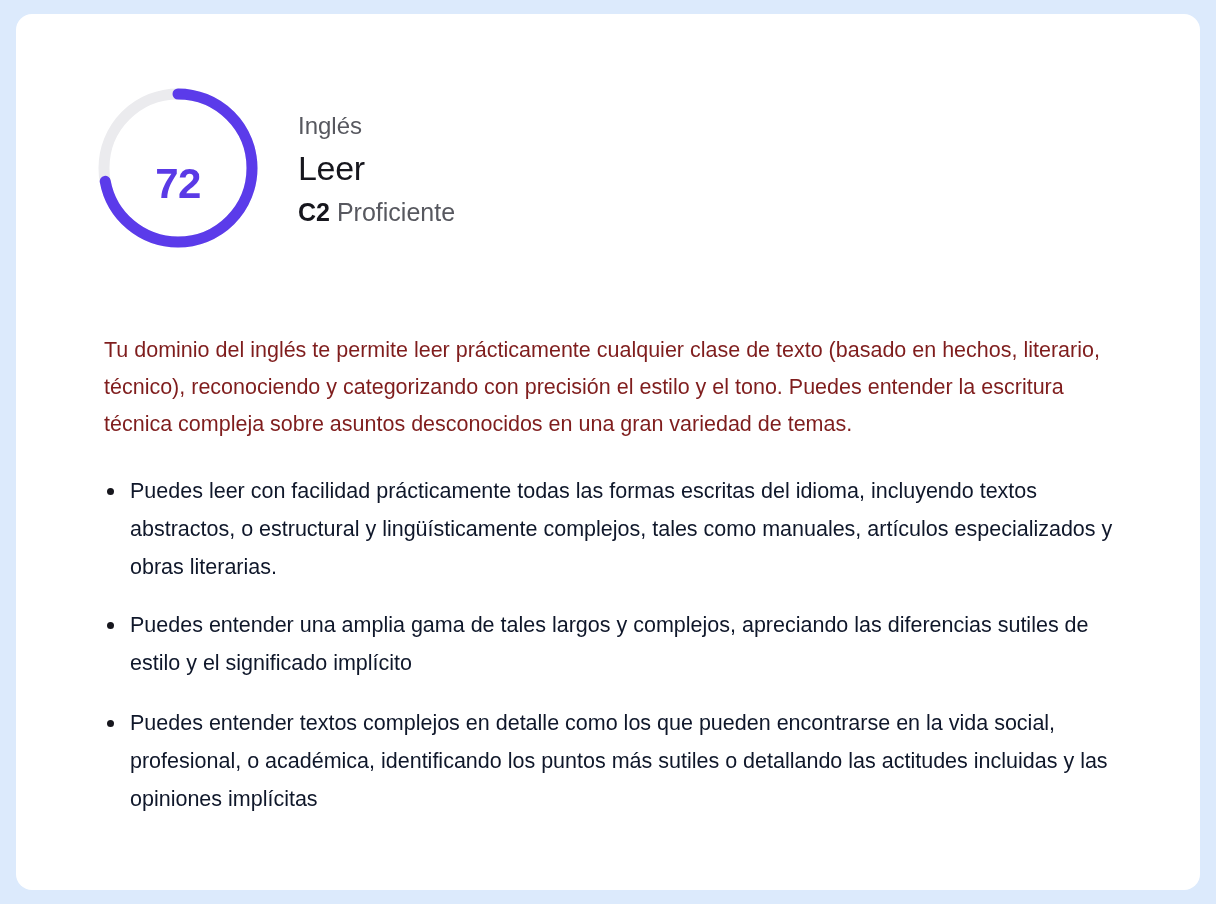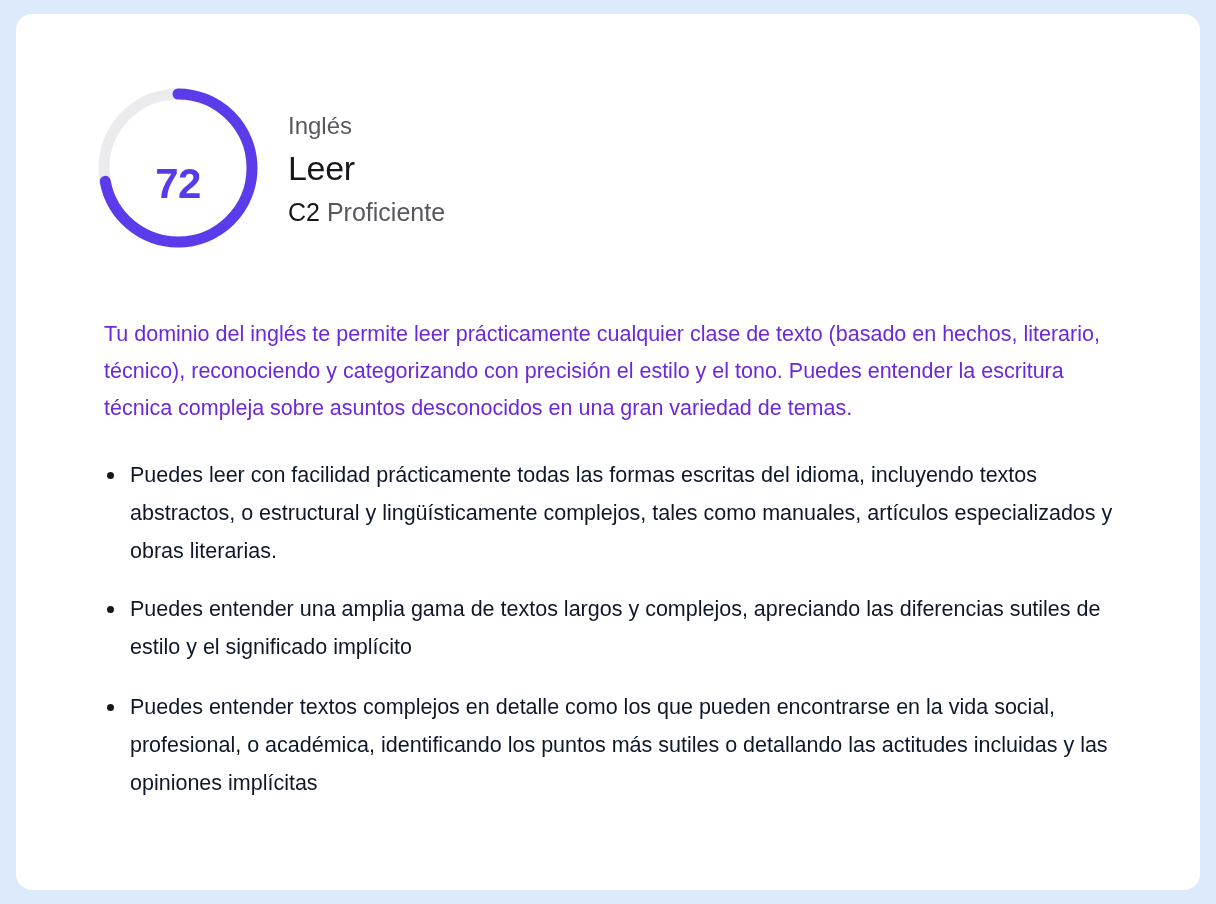--- a/index.html
+++ b/index.html
@@ -54,21 +54,21 @@
     display: flex;
     align-items: center;
     justify-content: center;
     font-size: 42px;
     font-weight: bold;
     color: #5a3ae6;
     letter-spacing: -0.5px;
   }
 
   .header-text {
-    margin-left: 26px;
+    margin-left: 36px;
     padding-top: 27px;
   }
   .language {
     font-size: 24px;
     color: #57585f;
     line-height: 1.25;
     margin-bottom: 7px;
   }
   .skill {
     font-size: 34px;
@@ -77,35 +77,35 @@
     line-height: 1.2;
     margin-bottom: 8px;
     letter-spacing: -0.3px;
   }
   .level-line {
     font-size: 25px;
     color: #57585f;
     line-height: 1.2;
   }
   .level-code {
-    font-weight: normal;
+    font-weight: bold;
     color: #16161d;
   }
 
   .body {
     position: absolute;
     left: 88px;
     top: 302px;
     width: 1024px;
   }
   .summary {
     font-size: 21.5px;
     line-height: 1.72;
-    color: #6d28d9;
-    margin: 0 0 30px 0;
+    color: #7f1d1d;
+    margin: 16px 0 30px 0;
   }
   .bullets {
     margin: 0;
     padding: 0;
     list-style: none;
   }
   .bullets li {
     position: relative;
     font-size: 21.5px;
     line-height: 1.76;
@@ -151,18 +151,18 @@
         <span>Proficiente</span>
       </div>
     </div>
 
   </div>
 
   <div class="body">
     <p class="summary">Tu dominio del inglés te permite leer prácticamente cualquier clase de texto (basado en hechos, literario, técnico), reconociendo y categorizando con precisión el estilo y el tono. Puedes entender la escritura técnica compleja sobre asuntos desconocidos en una gran variedad de temas.</p>
     <ul class="bullets">
       <li>Puedes leer con facilidad prácticamente todas las formas escritas del idioma, incluyendo textos abstractos, o estructural y lingüísticamente complejos, tales como manuales, artículos especializados y obras literarias.</li>
-      <li>Puedes entender una amplia gama de textos largos y complejos, apreciando las diferencias sutiles de estilo y el significado implícito</li>
+      <li>Puedes entender una amplia gama de tales largos y complejos, apreciando las diferencias sutiles de estilo y el significado implícito</li>
       <li>Puedes entender textos complejos en detalle como los que pueden encontrarse en la vida social, profesional, o académica, identificando los puntos más sutiles o detallando las actitudes incluidas y las opiniones implícitas</li>
     </ul>
   </div>
 
 </div>
 
 </body></html>

